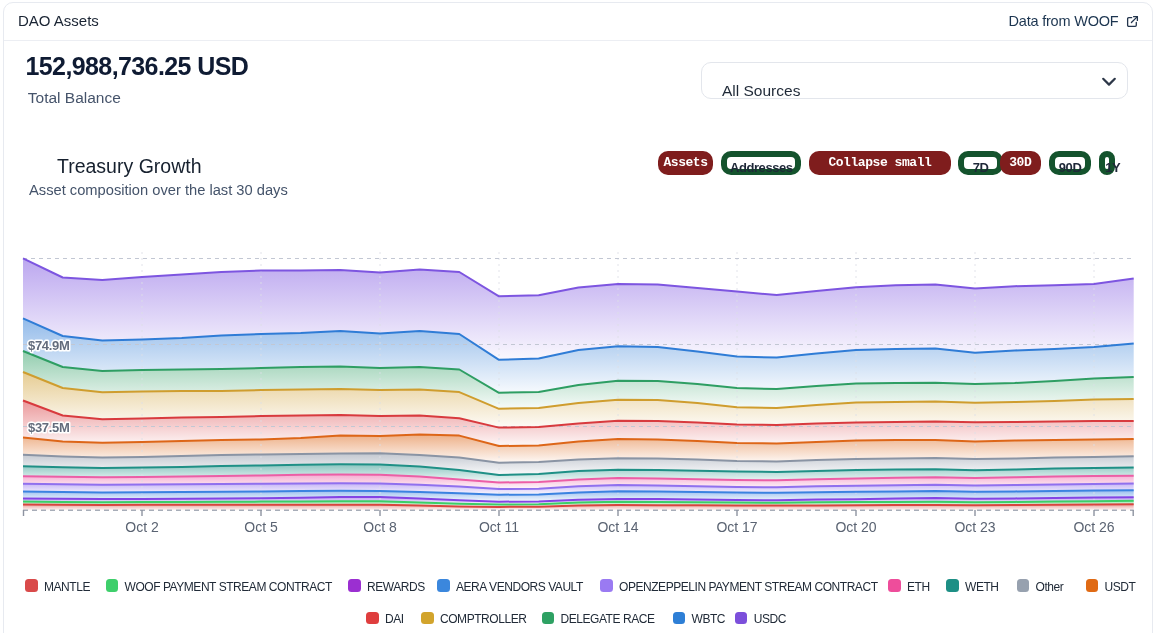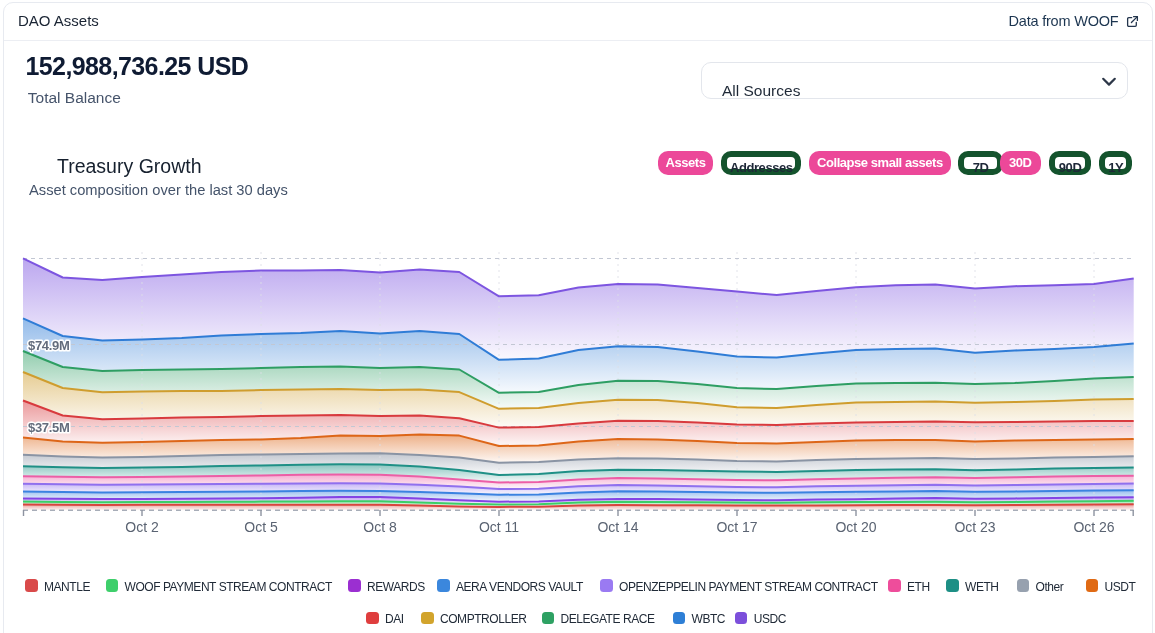--- a/index.html
+++ b/index.html
@@ -10,21 +10,21 @@
 .hdr-right { position:absolute; right:13.5px; top:10px; font-size:14.5px; letter-spacing:-0.2px; color:#1c3550;margin-left:32px; }
 .hdr-right svg { vertical-align:-2px; margin-left:7px; }
 .balance { position:absolute; left:21.5px; top:49px; font-size:25px; font-weight:bold; color:#0f1b33; letter-spacing:-0.6px; }
 .balance-sub { position:absolute; left:23.8px; top:86px; font-size:15.5px; color:#46546b; }
 .dropdown { position:absolute; left:697px; top:58.5px; width:427px; height:37px; border:1px solid #e3e6ec; border-radius:10px; background:#fff; }
 .dropdown .lbl { position:absolute; left:20px; top:19px; font-size:15.5px; color:#1f2937; }
 .dropdown svg { position:absolute; right:10px; top:13px; }
 .tg-title { position:absolute; left:25px; top:152px; font-size:19.5px; font-weight:500; color:#16202e;margin-left:28px; }
 .tg-sub { position:absolute; left:25px; top:178.5px; font-size:14.7px; color:#44536a; }
 .btn { position:absolute; top:148px; height:24px; border-radius:10px; font-size:13px; font-weight:bold; letter-spacing:-0.45px; line-height:24px; text-align:center; }
-.btn.p { background:#ec4899; color:#fff; }
+.btn.p { background:#7f1d1d; color:#fff;font-family:Liberation Mono, monospace; }
 .btn.w { background:#fff; color:#1e2838; border:6px solid #14532d; line-height:22px; }
 .legend-item { position:absolute; height:13px; }
 .legend-item .sw { position:absolute; left:0; top:0; width:12.5px; height:12.5px; border-radius:3.5px; }
 .legend-item .tx { position:absolute; left:19px; top:0.5px; font-size:12px; letter-spacing:-0.45px; color:#212b38; white-space:nowrap; }
 </style>
 </head>
 <body>
 <div class="card">
   <div class="hdr">
     <div class="hdr-title">DAO Assets</div>
@@ -43,21 +43,21 @@
       </svg>
   </div>
   <div class="tg-title">Treasury Growth</div>
   <div class="tg-sub">Asset composition over the last 30 days</div>
   <div class="btn p" style="left:653.8px;width:55.4px;">Assets</div>
   <div class="btn w" style="left:717.3px;width:80px;">Addresses</div>
   <div class="btn p" style="left:805.1px;width:141.6px;">Collapse small assets</div>
   <div class="btn w" style="left:954.2px;width:45px;border-radius:10px;">7D</div>
   <div class="btn p" style="left:995.7px;width:41.2px;">30D</div>
   <div class="btn w" style="left:1045.1px;width:42px;">90D</div>
-  <div class="btn w" style="left:1095.3px;width:33px;">1Y</div>
+  <div class="btn w" style="left:1095.3px;width:16px;">1Y</div>
 </div>
 <svg width="1155" height="633" viewBox="0 0 1155 633" style="position:absolute;left:0;top:0" shape-rendering="geometricPrecision">
 <defs>
 <linearGradient id="gusdc" x1="0" y1="0" x2="0" y2="1">
         <stop offset="0" stop-color="#7d55e0" stop-opacity="0.52"></stop>
         <stop offset="1" stop-color="#7d55e0" stop-opacity="0.04"></stop>
       </linearGradient>
 <linearGradient id="gwbtc" x1="0" y1="0" x2="0" y2="1">
         <stop offset="0" stop-color="#2f7cd6" stop-opacity="0.52"></stop>
         <stop offset="1" stop-color="#2f7cd6" stop-opacity="0.04"></stop>

